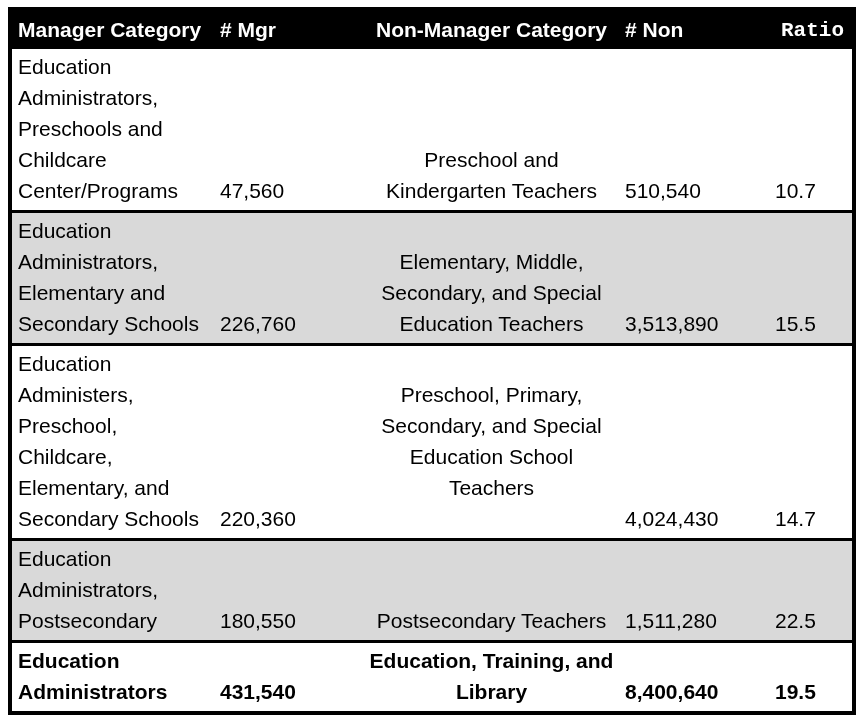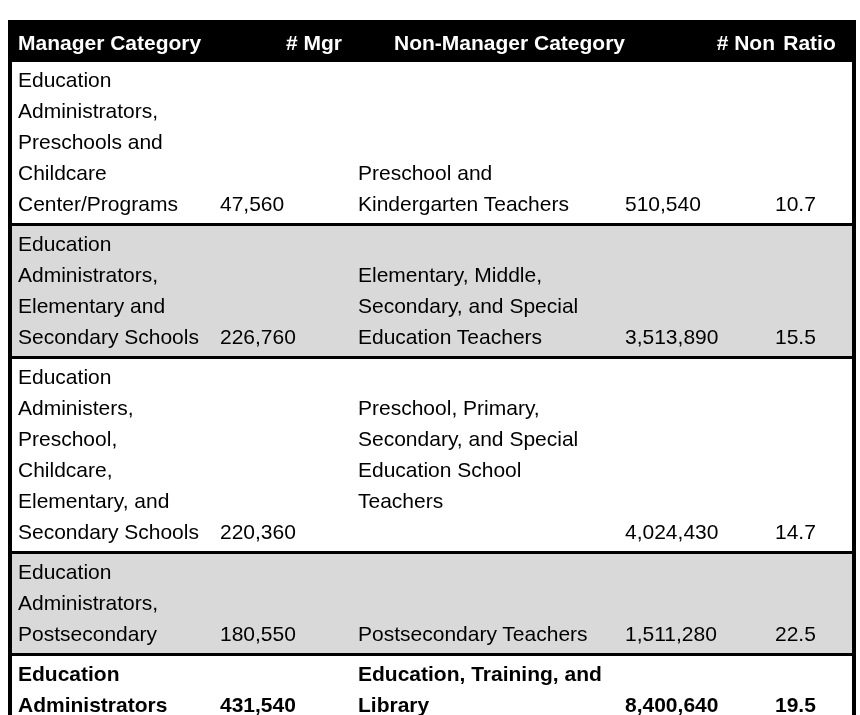--- a/index.html
+++ b/index.html
@@ -8,21 +8,21 @@
     background: #ffffff;
     width: 860px;
     height: 715px;
     overflow: hidden;
     font-family: "Liberation Sans", sans-serif;
   }
   .wrap {
     box-sizing: border-box;
     width: 860px;
     height: 715px;
-    padding: 20px 8px;
+    padding: 7px 8px;
     background: #ffffff;
   }
   table.ratio-table {
     border-collapse: collapse;
     table-layout: fixed;
     width: 844px;
     border: 4px solid #000000;
     font-size: 21px;
     color: #000000;
   }
@@ -34,44 +34,44 @@
 
   thead th {
     background: #000000;
     color: #ffffff;
     font-weight: bold;
     height: 38px;
     vertical-align: middle;
     padding: 0;
   }
   th.h-left   { text-align: left;  padding-left: 6px;  }
-  th.h-center { text-align: right; }
-  th.h-left2  { text-align: right;  padding-left: 16px; }
-  th.h-right  { text-align: center; padding-right: 8px; }
+  th.h-center { text-align: left; }
+  th.h-left2  { text-align: center;  padding-left: 16px; }
+  th.h-right  { text-align: right; padding-right: 8px; font-family: Liberation Mono, monospace; }
 
   tbody tr { border-top: 3px solid #000000; }
   tbody tr.first { border-top: none; }
   tbody tr.shaded { background: #d9d9d9; }
   tbody tr.plain  { background: #ffffff; }
   tbody tr.bold-row td { font-weight: bold; }
 
   td {
     vertical-align: bottom;
     line-height: 31px;
     padding: 2px 0 4px 0;
     margin-top: 30px;
   }
   td.cat {
     white-space: pre;
     text-align: left;
     padding-left: 6px;
   }
   td.noncat {
     white-space: pre;
-    text-align: left;
+    text-align: center;
     padding-left: 16px;
   }
   td.num {
     text-align: left;
     padding-right: 8px;
     white-space: nowrap;
   }
   td.va-middle { vertical-align: middle; }
 </style>
 </head>

